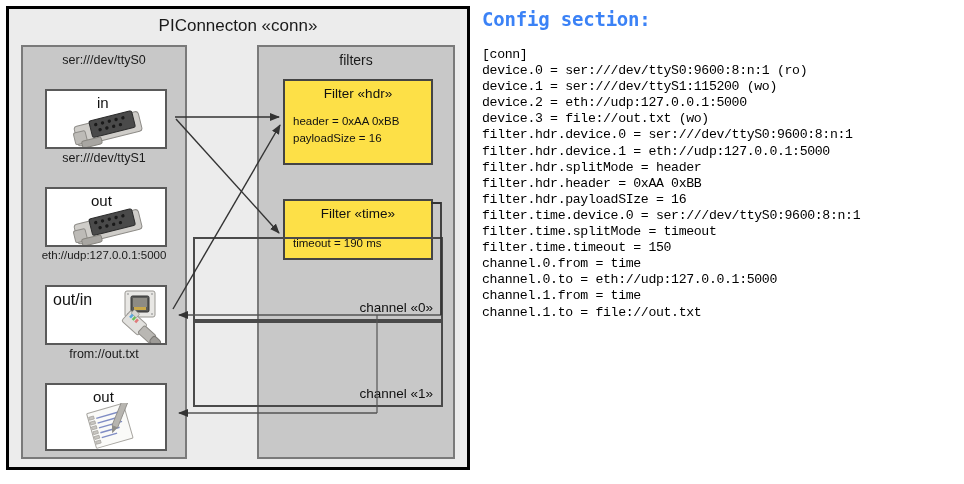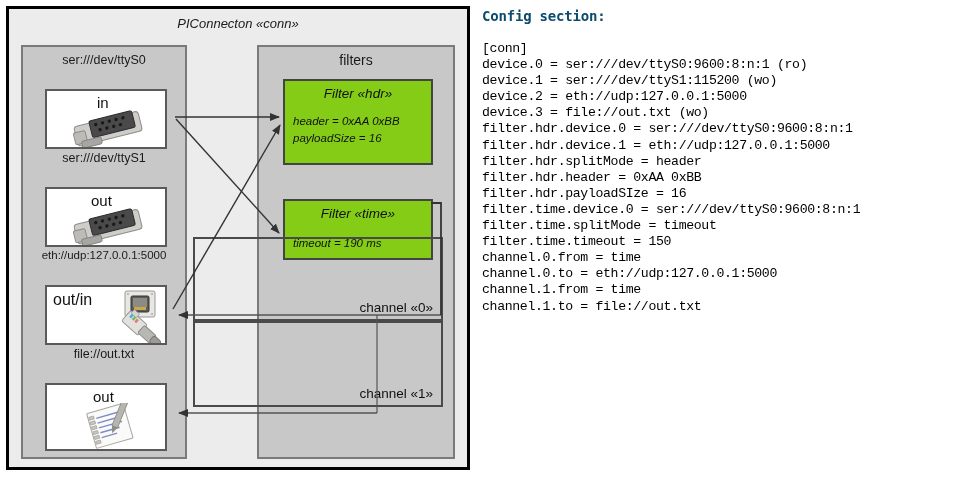--- a/index.html
+++ b/index.html
@@ -3,53 +3,53 @@
 <meta charset="utf-8">
 <style>
   html,body{margin:0;padding:0;background:#ffffff;}
   body{width:964px;height:484px;overflow:hidden;font-family:"Liberation Sans",sans-serif;}
   #root{position:relative;width:964px;height:484px;background:#fff;}
 
   
   #diagram{position:absolute;left:6px;top:6px;width:464px;height:464px;
            border:3px solid #000;background:#ececec;box-sizing:border-box;}
   #diagram-title{position:absolute;left:0;top:7px;width:100%;text-align:center;
-                 font-size:13px;color:#1a1a1a;font-style:italic;}
+                 font-size:17px;color:#1a1a1a;}
 
   .panel{position:absolute;background:#c8c8c8;border:2px solid #7a7a7a;box-sizing:border-box;padding-left:41px;}
   .panel-title{position:absolute;left:0;top:5px;width:100%;text-align:center;
                font-size:14px;color:#1a1a1a;}
 
   #devices-panel{left:12px;top:36px;width:166px;height:414px;}
   #filters-panel{left:248px;top:36px;width:198px;height:414px;}
 
   
   .dev-label{position:absolute;width:100%;text-align:center;font-size:12.5px;color:#1a1a1a;left:0;}
   .dev-card{position:absolute;background:#ffffff;border:2px solid #5a5a5a;box-sizing:border-box;
             left:22px;width:122px;height:60px;margin-top:16px;}
   .dev-io{position:absolute;font-size:15px;color:#111;line-height:1;}
 
   
-  .filter-box{position:absolute;background:#84cc16;border:2px solid #444;box-sizing:border-box;
-              left:24px;width:150px;font-style:italic;}
+  .filter-box{position:absolute;background:#fde047;border:2px solid #444;box-sizing:border-box;
+              left:24px;width:150px;}
   .filter-title{position:absolute;left:0;top:5px;width:100%;text-align:center;
                 font-size:13.5px;color:#111;}
   .filter-prop{position:absolute;left:8px;font-size:11.5px;color:#111;white-space:nowrap;}
 
   
   .channel-box{position:absolute;border:2px solid #4a4a4a;box-sizing:border-box;background:transparent;}
   .channel-label{position:absolute;right:8px;bottom:4px;font-size:13.5px;color:#111;}
 
   
   #arrows{position:absolute;left:0;top:0;width:464px;height:464px;pointer-events:none;}
 
   
   #config{position:absolute;left:482px;top:8px;width:478px;}
   #config-heading{font-family:"DejaVu Sans Mono","Liberation Mono",monospace;
-                  font-size:14px;font-weight:bold;color:#0c4a6e;letter-spacing:-0.2px;}
+                  font-size:19px;font-weight:bold;color:#3b82f6;letter-spacing:-0.2px;}
   #config-body{margin-top:17px;font-family:Liberation Mono, monospace;
                font-size:13.2px;line-height:16.1px;color:#000;white-space:pre;letter-spacing:-0.35px;}
 
   
   .icon{position:absolute;}
 </style>
 </head>
 <body>
 
 <div id="root">
@@ -125,21 +125,21 @@
             <rect x="20" y="23" width="7" height="5" rx="1" fill="#d6d5d1" stroke="#9a9893" stroke-width="0.8"></rect>
             <rect x="21" y="28" width="2.5" height="4" fill="#5aa7e0"></rect>
             <rect x="24.5" y="28" width="2.5" height="4" fill="#6bbf58"></rect>
             <rect x="28" y="28" width="2.5" height="4" fill="#e07a7a"></rect>
             <rect x="38" y="28" width="16" height="10" rx="2" fill="#b9b7b3" stroke="#8b8984" stroke-width="1"></rect>
             <rect x="52" y="29" width="10" height="8" rx="3" fill="#9d9b97" stroke="#7b7975" stroke-width="1"></rect>
           </g>
         </svg>
       </div>
 
-      <div class="dev-label" style="top:300px">file://out.txt</div>
+      <div class="dev-label" style="top:300px">from://out.txt</div>
       <div class="dev-card" style="top:320px;height:68px">
         <div class="dev-io" style="left:46px;top:4px">out</div>
         <svg class="icon" style="left:32px;top:18px" width="68" height="46" viewBox="0 0 68 46">
           <g transform="rotate(-16 34 23)">
             <rect x="12" y="4" width="38" height="36" rx="1" fill="#fafaf8" stroke="#a8a6a1" stroke-width="1"></rect>
             <g stroke="#7f8cc4" stroke-width="1.4">
               <line x1="20" y1="11" x2="44" y2="11"></line>
                 <line x1="20" y1="16" x2="44" y2="16"></line>
               <line x1="20" y1="21" x2="44" y2="21"></line>
                 <line x1="20" y1="26" x2="40" y2="26"></line>

